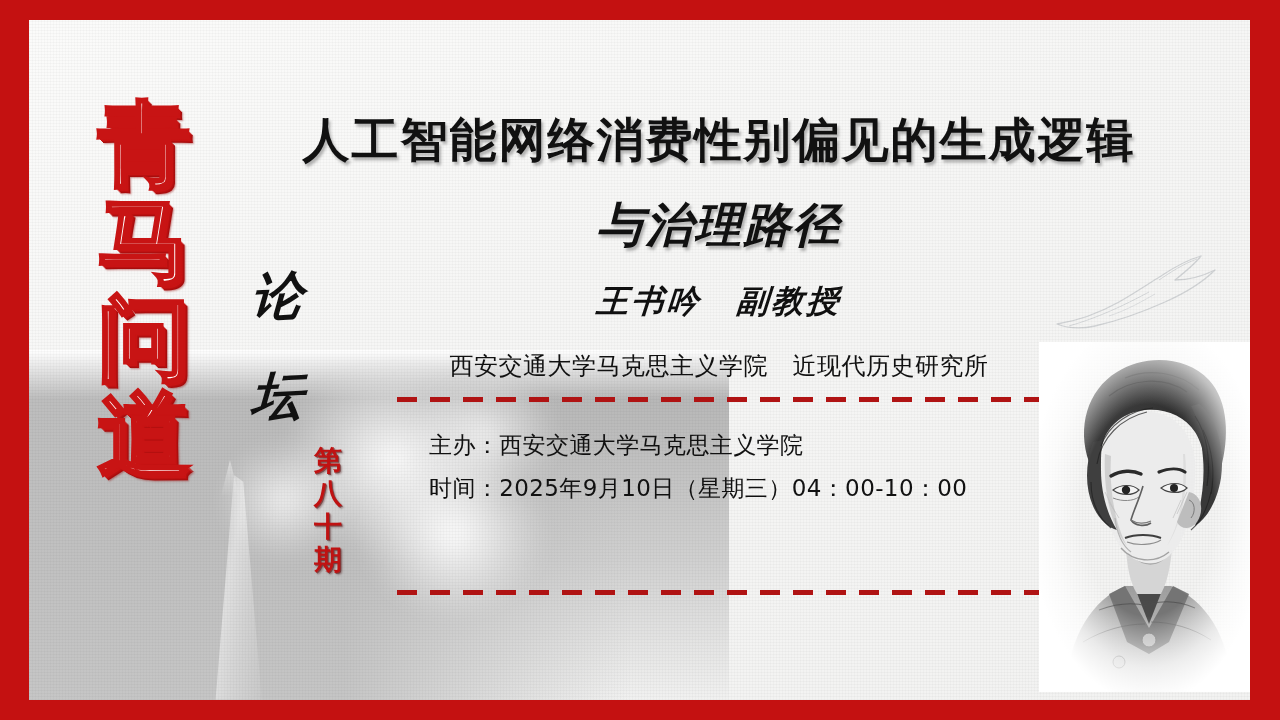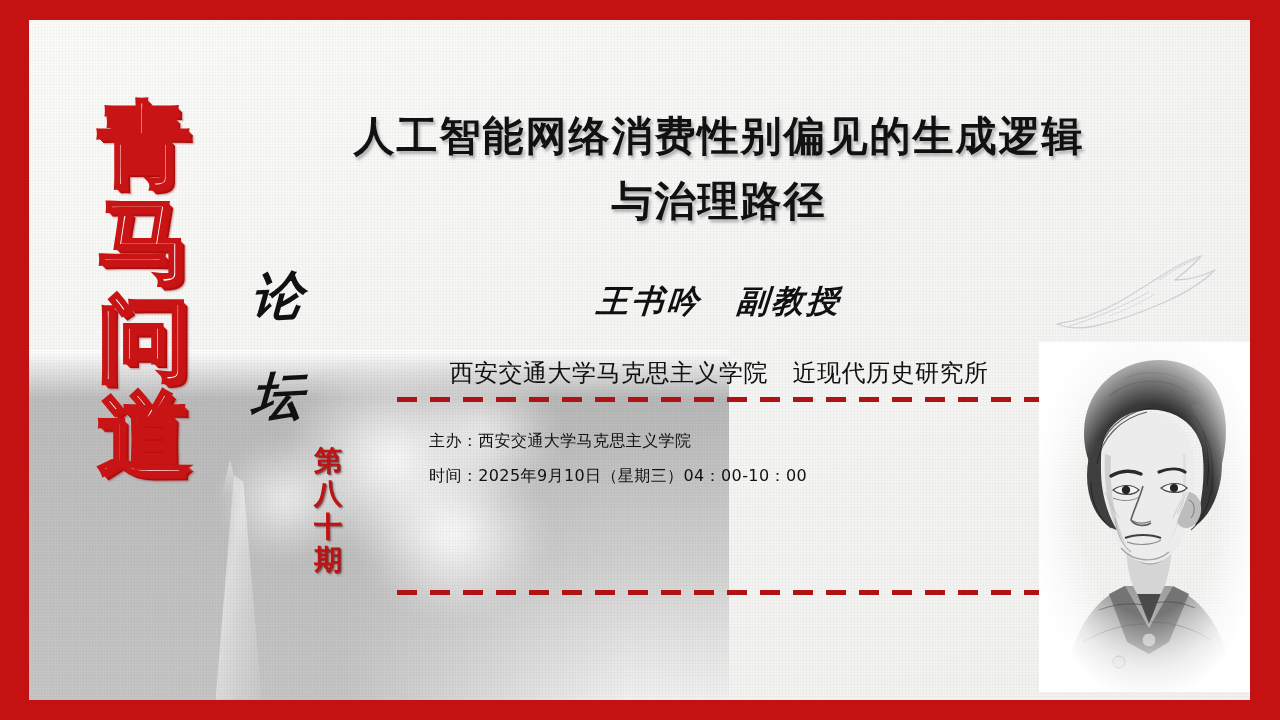--- a/index.html
+++ b/index.html
@@ -191,29 +191,29 @@
   .title-block {
     position: absolute;
     left: 200px;
     top: 96px;
     width: 980px;
     z-index: 12;
     text-align: center;
   }
   .title-line {
     font-family: "DejaVu Serif", "Liberation Serif", serif;
-    font-size: 41px;
+    font-size: 47px;
     font-weight: 700;
     color: #111111;
     letter-spacing: 2px;
     line-height: 1.0;
     text-shadow: 2px 3px 3px rgba(120,120,120,0.55);
     white-space: nowrap;
   }
-  .title-line-2 { margin-top: 24px; }
+  .title-line-2 { margin-top: 38px; font-style: italic; }
 
   
   .speaker {
     position: absolute;
     left: 330px;
     top: 260px;
     width: 720px;
     z-index: 12;
     text-align: center;
     font-family: "DejaVu Serif", "Liberation Serif", serif;
@@ -222,21 +222,21 @@
     font-style: italic;
     color: #101010;
     letter-spacing: 3px;
     transform: skewX(-4deg);
     white-space: pre;
   }
 
   .affiliation {
     position: absolute;
     left: 330px;
-    top: 337px;
+    top: 330px;
     width: 720px;
     z-index: 12;
     text-align: center;
     font-family: "DejaVu Sans", "Liberation Sans", sans-serif;
     font-size: 24px;
     font-weight: 400;
     color: #111111;
     letter-spacing: 0.5px;
     white-space: pre;
   }
@@ -262,21 +262,21 @@
     position: absolute;
     left: 400px;
     top: 412px;
     z-index: 12;
     display: flex;
     flex-direction: column;
     gap: 17px;
   }
   .detail-line {
     font-family: "DejaVu Sans", "Liberation Sans", sans-serif;
-    font-size: 16px;
+    font-size: 23px;
     font-weight: 400;
     color: #111111;
     letter-spacing: 0.4px;
     white-space: pre;
     line-height: 1.15;
   }
 
   
   .portrait {
     position: absolute;

